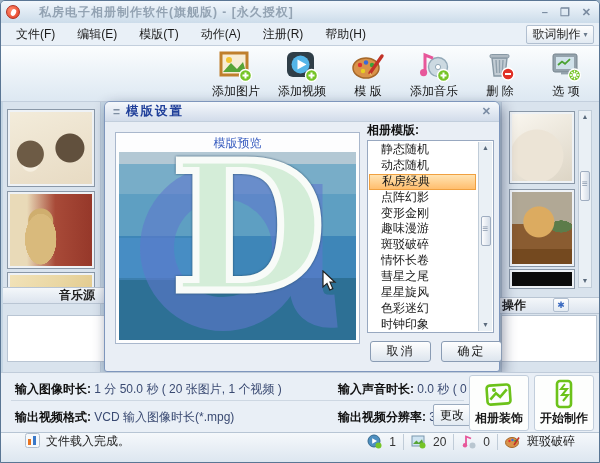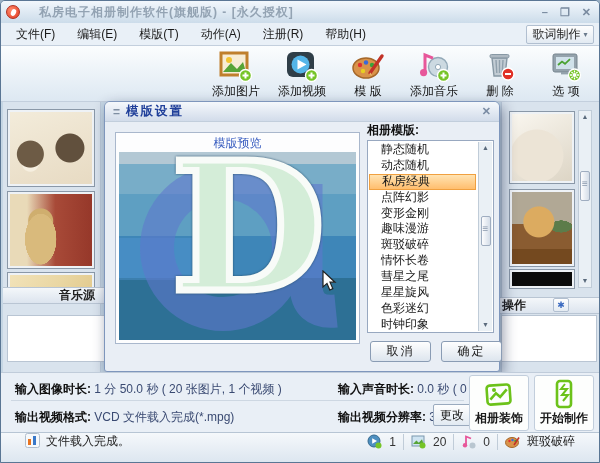--- a/index.html
+++ b/index.html
@@ -300,21 +300,21 @@
 
   <div class="infobar">
     <div class="inf" style="left:14px;top:8px;">
       <b>输入图像时长:</b> <span>1 分 50.0 秒 ( 20 张图片, 1 个视频 )</span>
     </div>
     <div class="inf" style="left:337px;top:8px;">
       <b>输入声音时长:</b> <span>0.0 秒 ( 0 个音频 )</span>
     </div>
     <div class="divider-h"></div>
     <div class="inf" style="left:14px;top:36px;">
-      <b>输出视频格式:</b> <span>VCD 文件载入完成(*.mpg)</span>
+      <b>输出视频格式:</b> <span>VCD 输入图像时长(*.mpg)</span>
     </div>
     <div class="inf" style="left:337px;top:36px;">
       <b>输出视频分辨率:</b> <span>352*288 (11:9)</span>
     </div>
     <div class="change-btn">
         <span>更改</span>
       </div>
 
     <div class="big-green" style="left:468px;">
       <svg width="30" height="30" viewBox="0 0 30 30">

